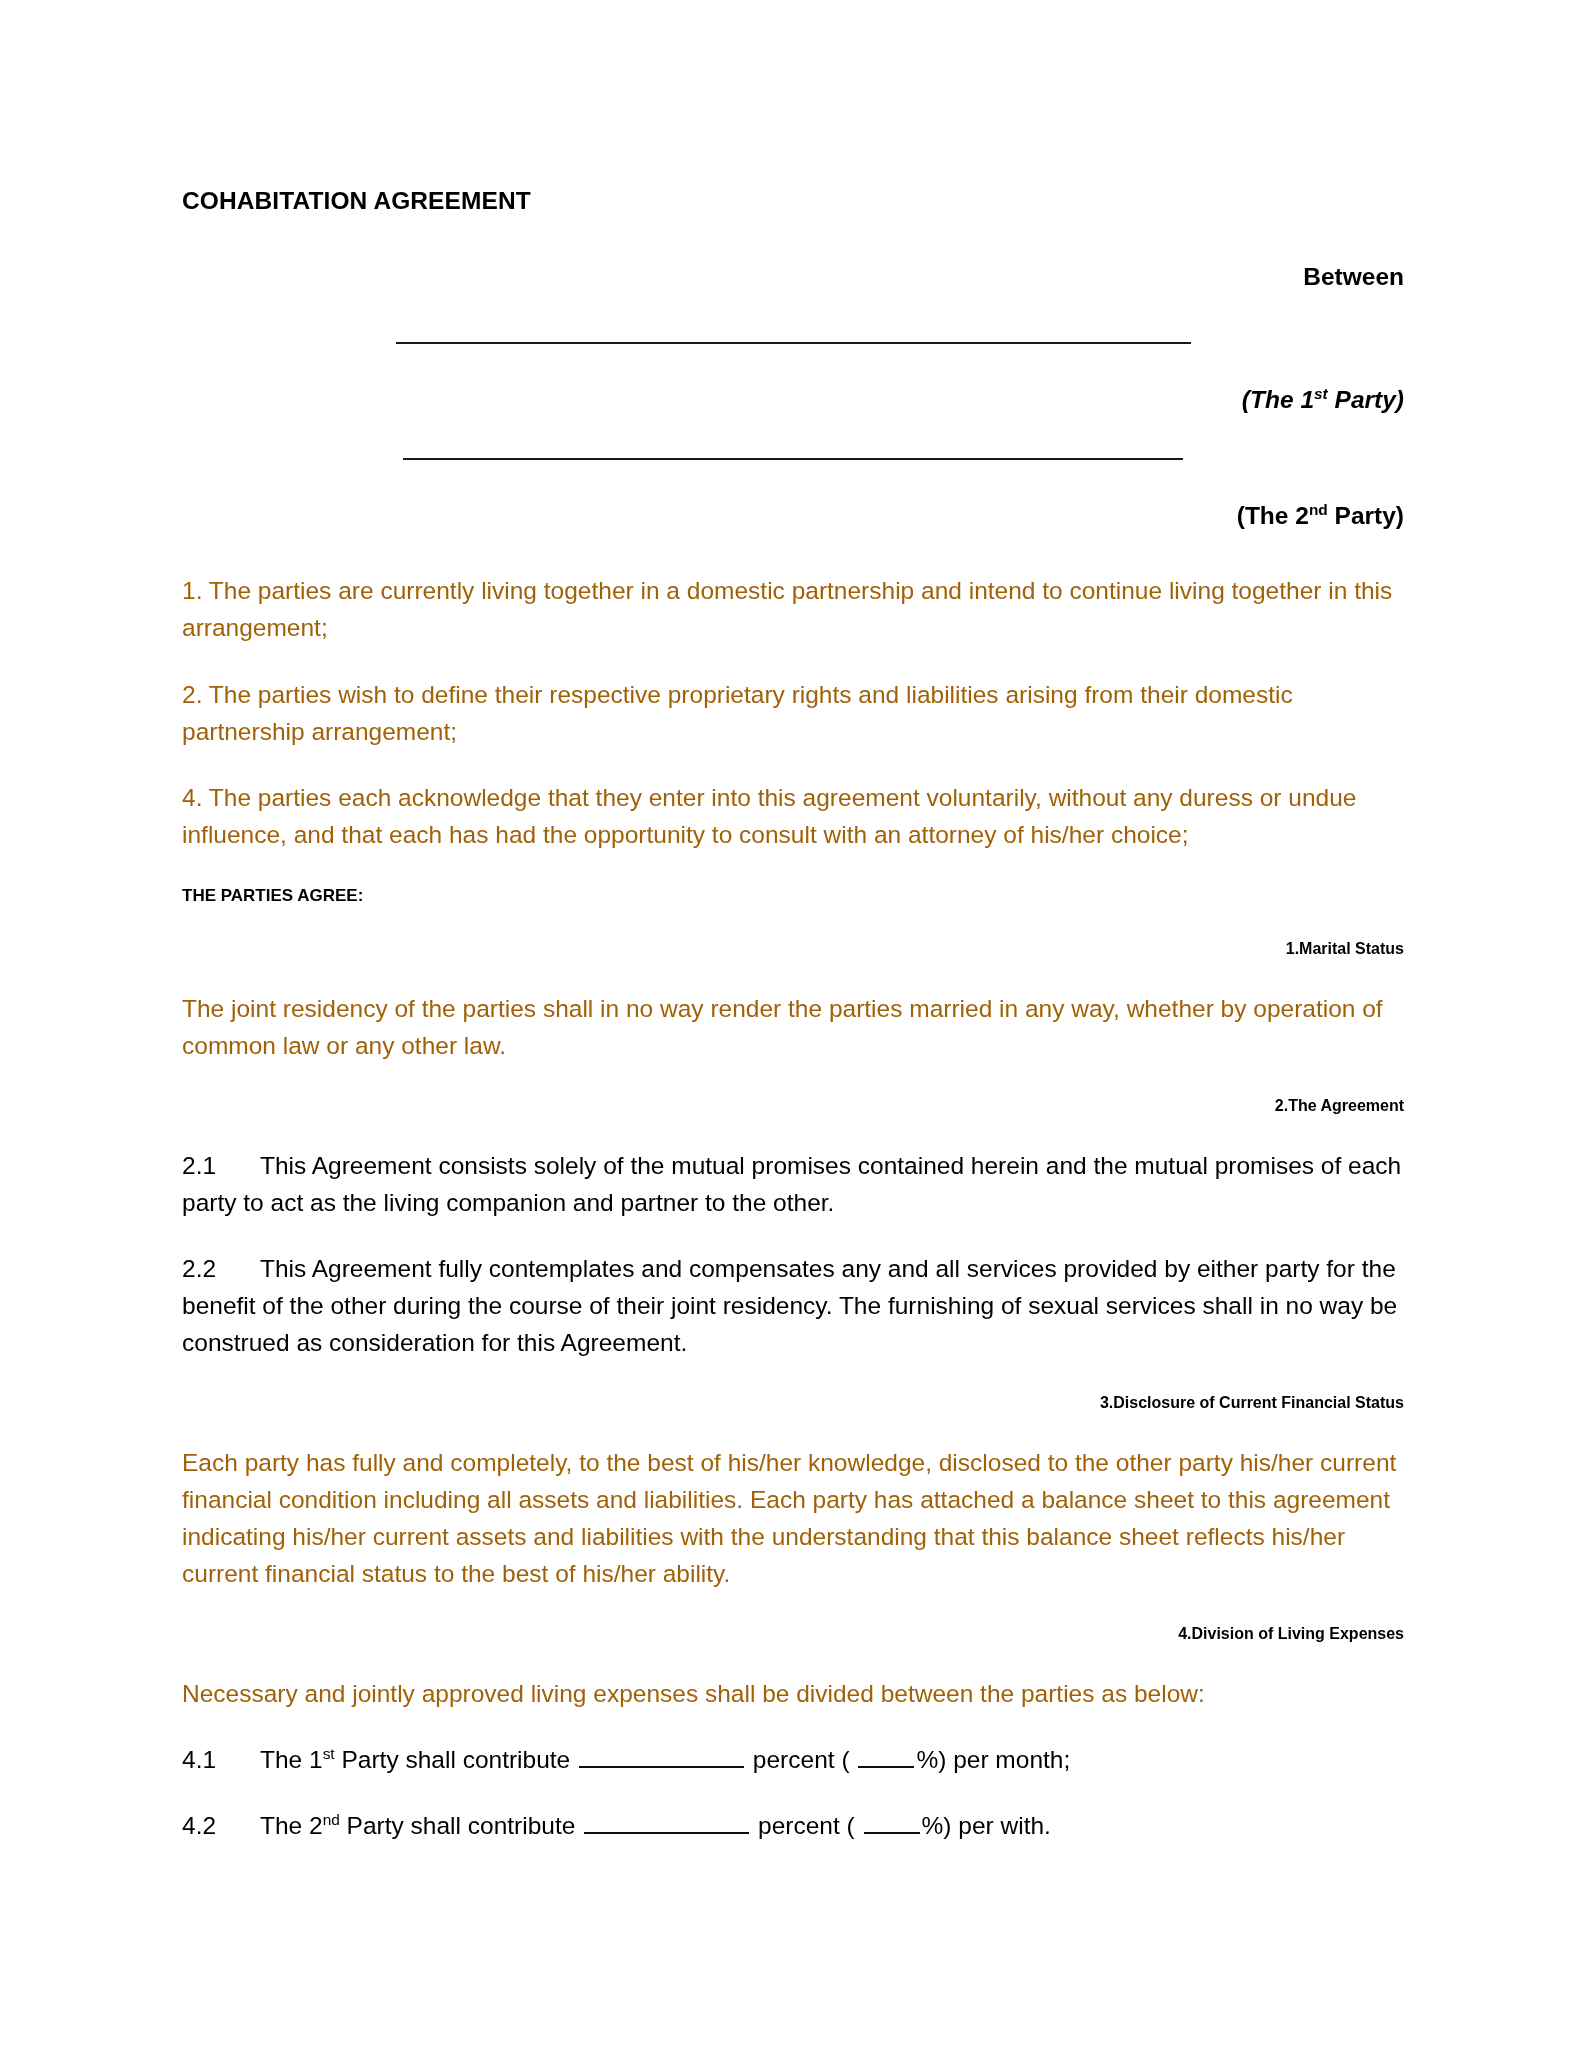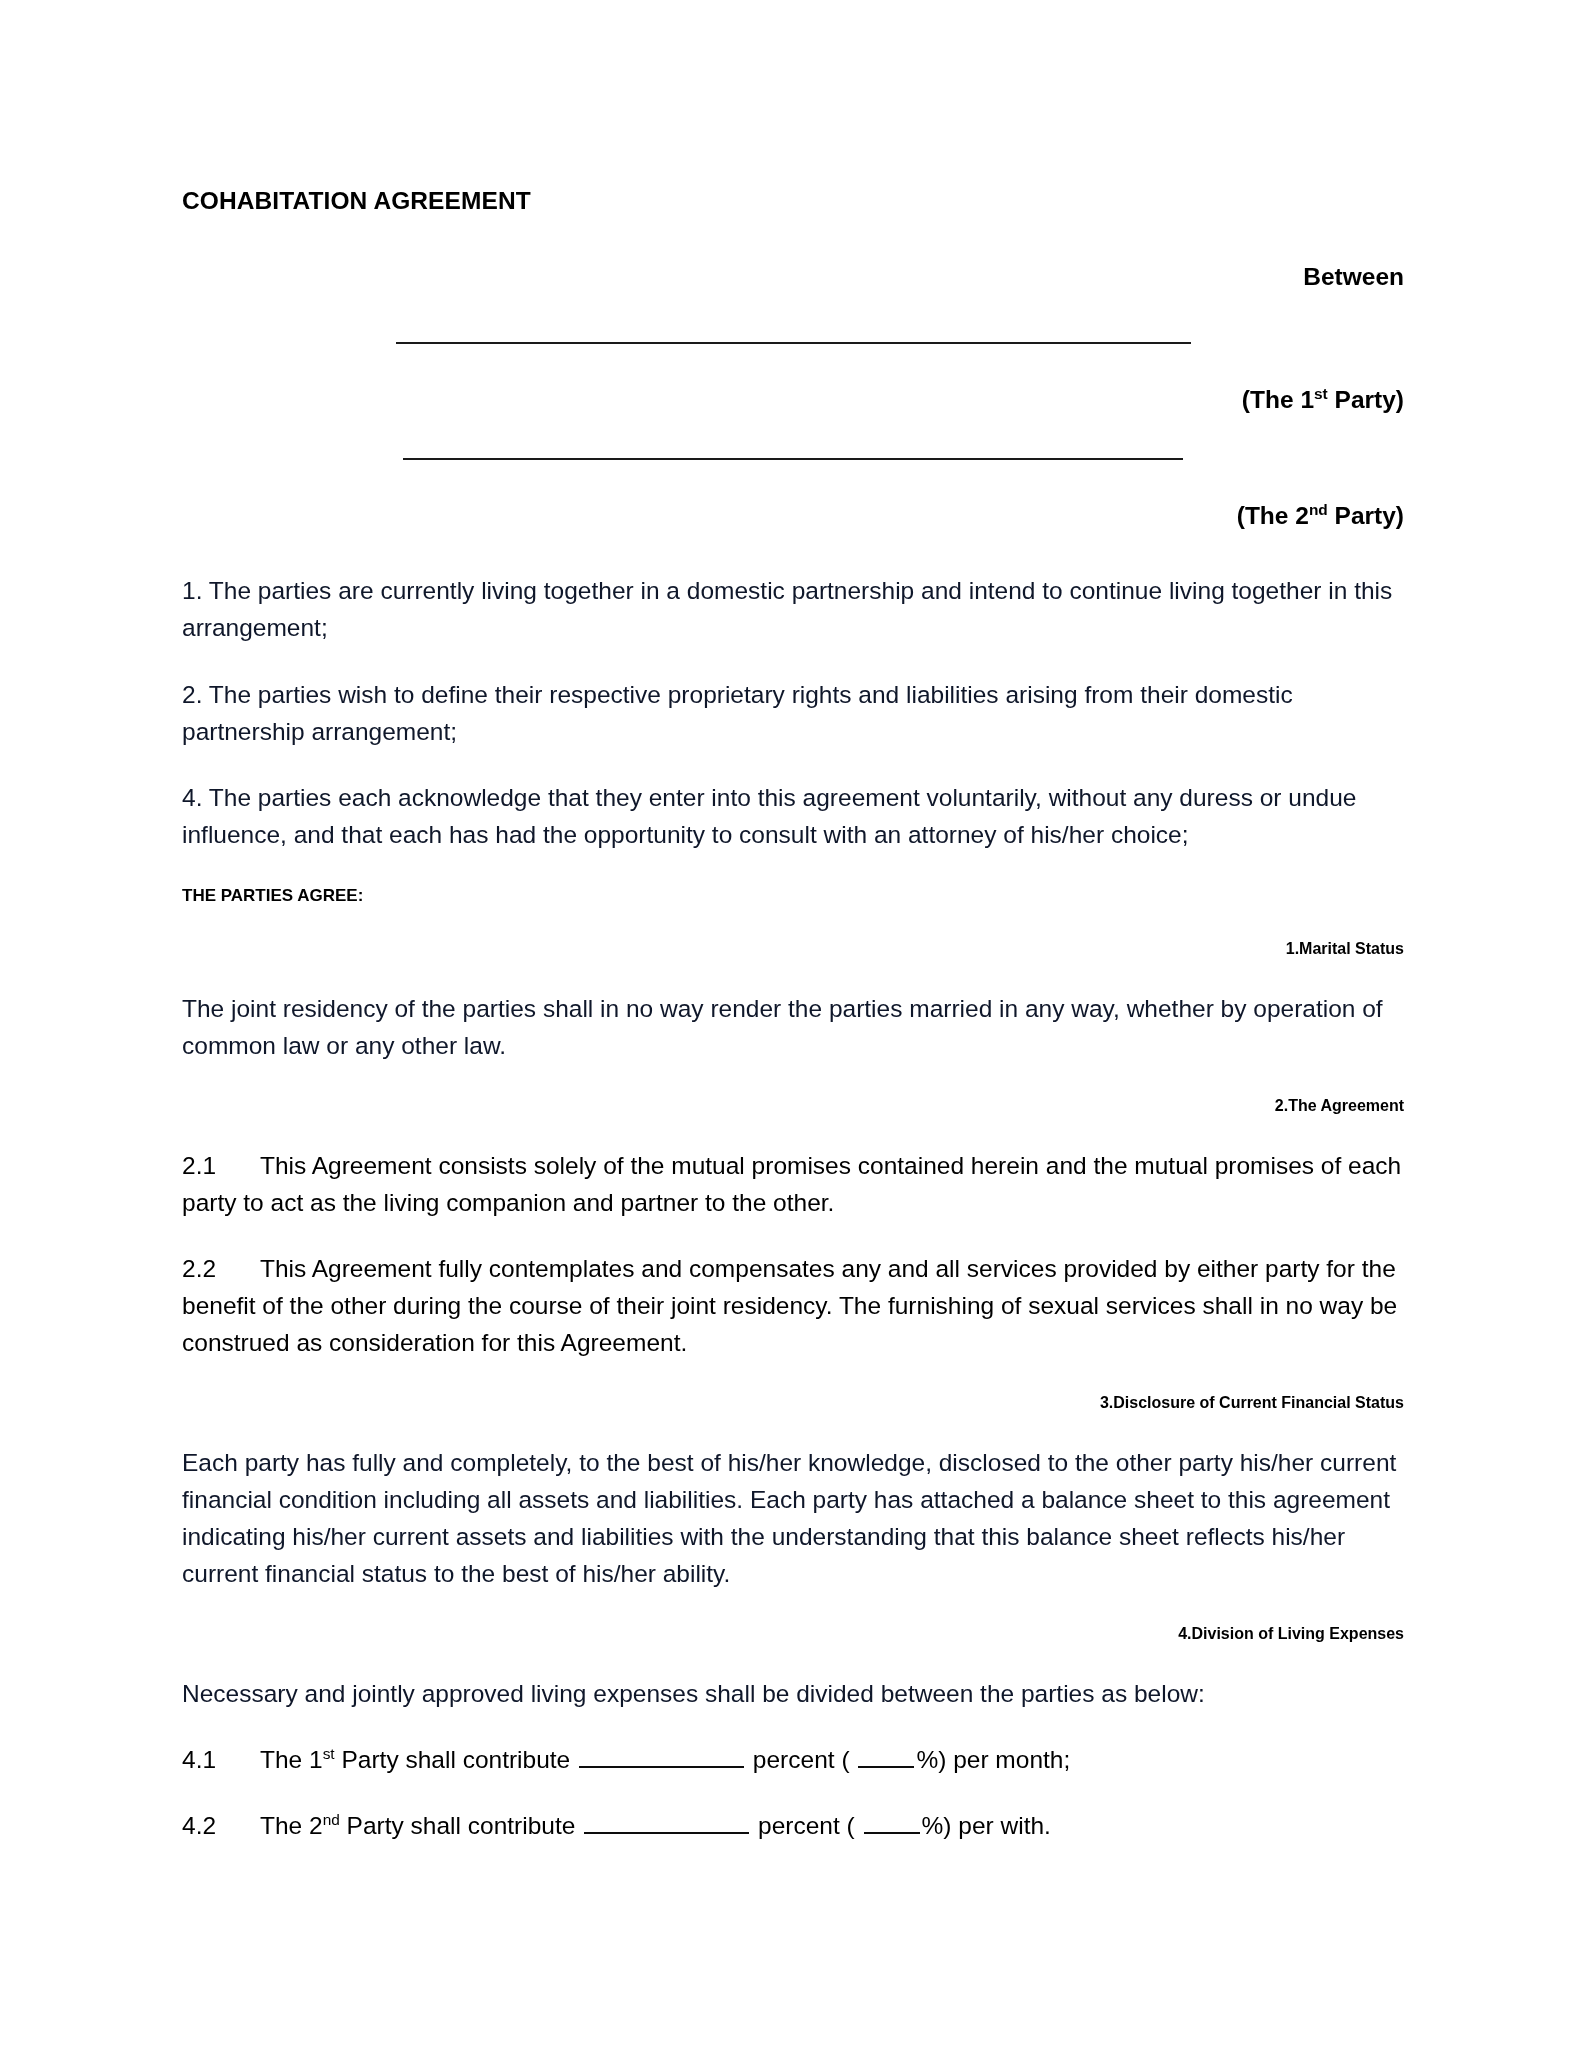--- a/index.html
+++ b/index.html
@@ -44,20 +44,21 @@
     line-height: 1.3;
   }
   .center-between {
     margin: 0 0 50px 0;
   }
   .center-and {
     margin: 0 0 50px 0;
   }
   .party-label {
     margin: 0 0 42px 0;
+    font-style: italic;
   }
   .party-label-2 {
     margin: 0 0 40px 0;
   }
   .sig-line-wrap {
     display: flex;
     justify-content: center;
     margin: 0 0 40px 0;
   }
   .sig-line {
@@ -72,21 +73,21 @@
     font-size: 0.63em;
     vertical-align: super;
     line-height: 0;
   }
   p.body-text {
     font-size: 24.5px;
     line-height: 1.52;
     margin: 0 0 29px 0;
     text-align: left;
     font-weight: normal;
-    color: #0f172a;
+    color: #a16207;
   }
   p.agree-head {
     font-size: 17px;
     font-weight: bold;
     margin: 0 0 29px 0;
     line-height: 1.5;
   }
   p.section-head {
     font-size: 16px;
     font-weight: bold;

